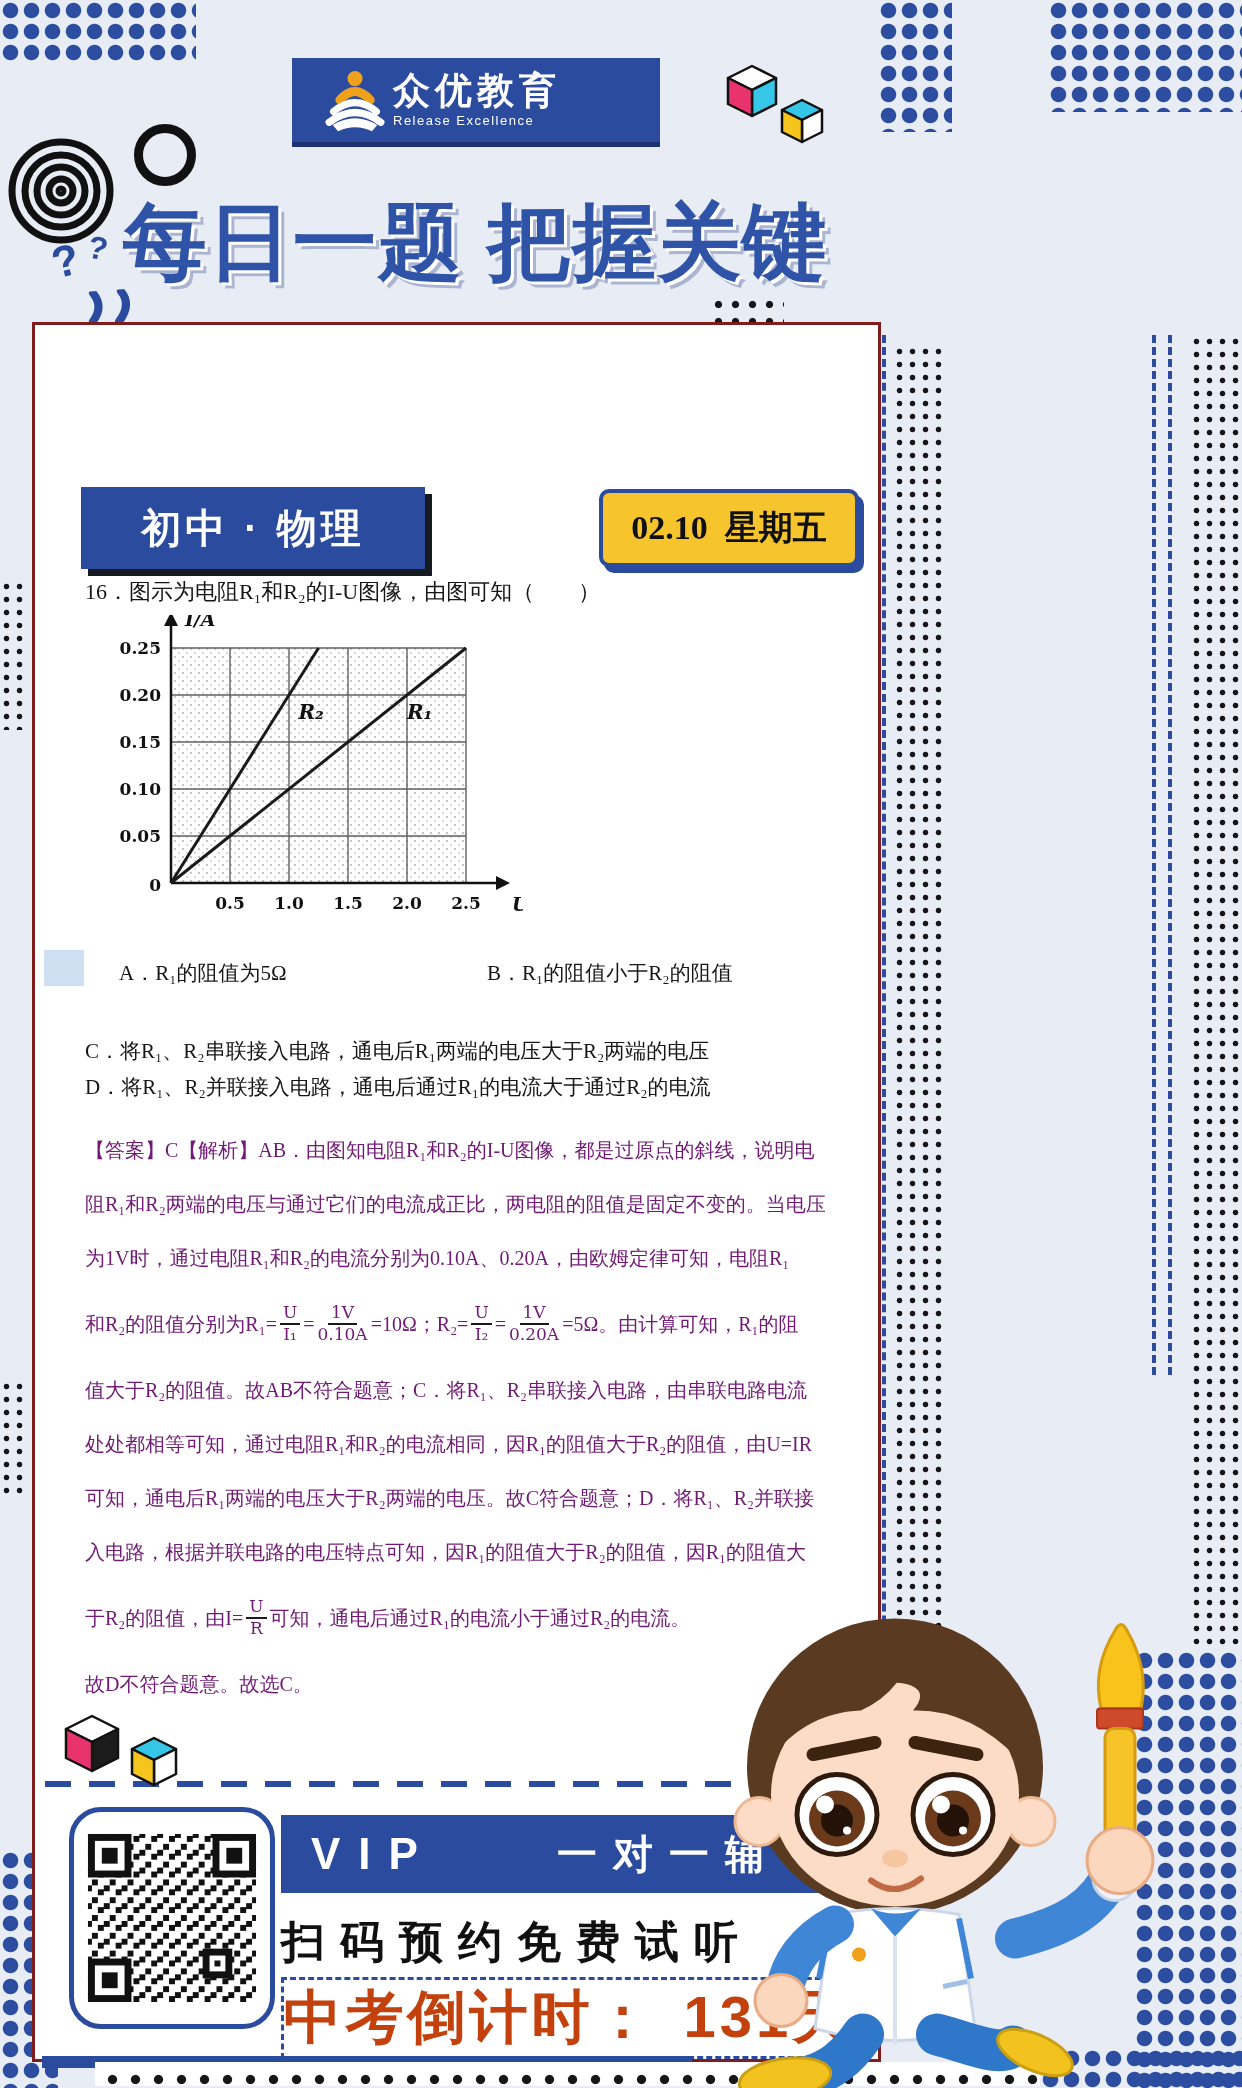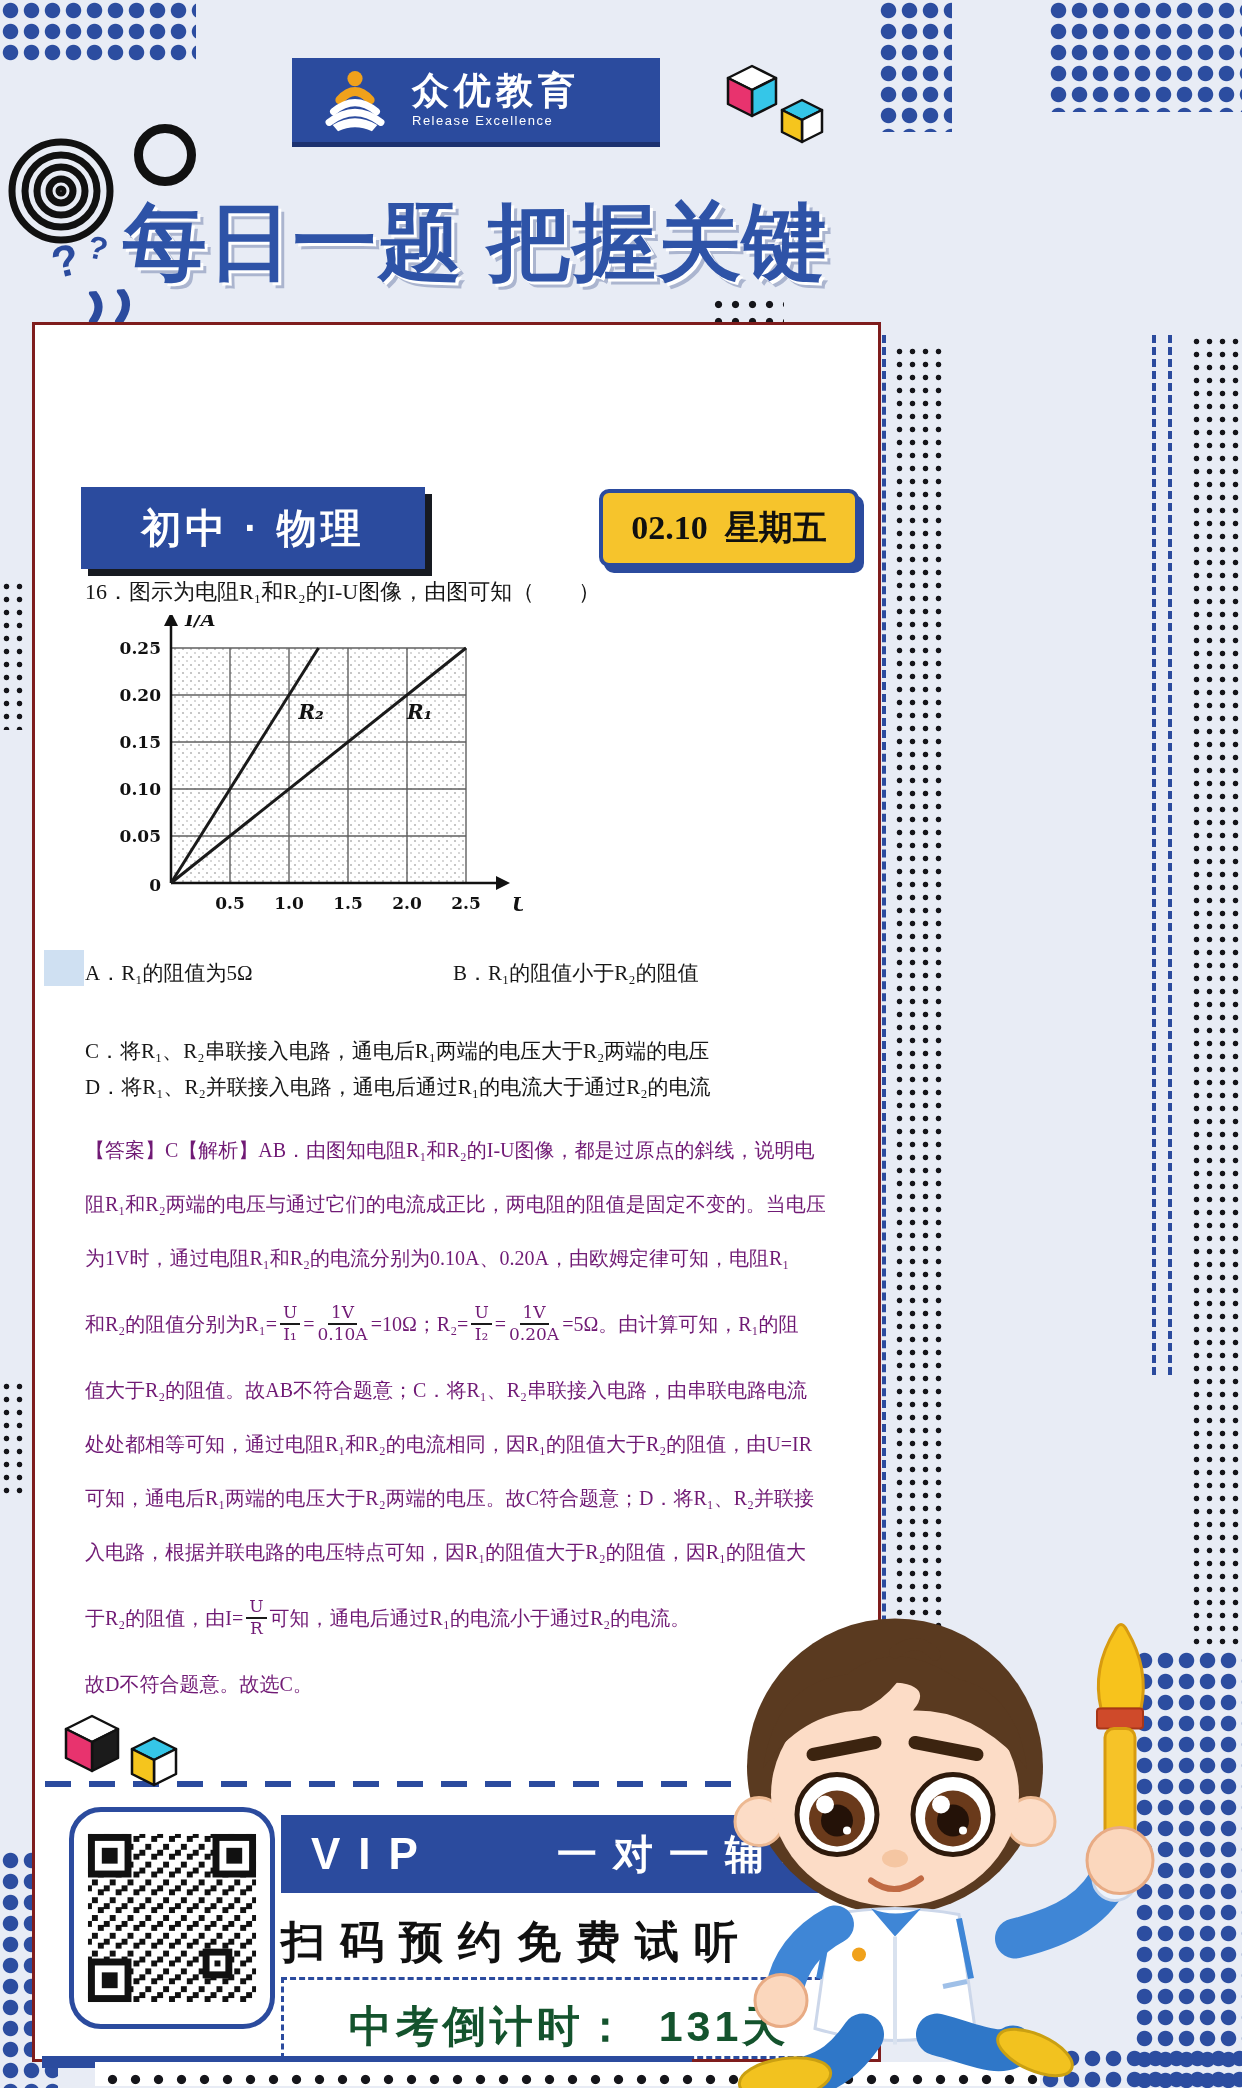--- a/index.html
+++ b/index.html
@@ -11,21 +11,21 @@
   .dots-blue{background-image:radial-gradient(circle,#2c4da0 7.2px,transparent 8.2px);background-size:21px 21px;}
   .dots-black-sm{background-image:radial-gradient(circle,#15151a 2.3px,transparent 3.2px);background-size:13px 13px;}
   .dots-black-md{background-image:radial-gradient(circle,#15151a 3.1px,transparent 4.1px);background-size:17px 17px;}
   .dots-black-row{background:#fff;background-image:radial-gradient(circle,#15151a 4.1px,transparent 5.1px);background-size:23px 23px;background-position:6px 6px;}
   .vdash{width:0;border-left:4px dashed #2b4b9e;}
 
   
   .logo-banner{left:292px;top:58px;width:368px;height:84px;background:#2b4b9e;display:flex;align-items:center;
                box-shadow:0 5px 0 #1d3270;z-index:2;}
   .logo-mark{width:66px;height:64px;margin-left:30px;flex:none;}
-  .logo-texts{margin-left:24px;color:#fff;}
+  .logo-texts{margin-left:5px;color:#fff;}
   .logo-title{font-size:37px;font-weight:900;letter-spacing:5px;line-height:1.05;}
   .logo-sub{font-size:13px;letter-spacing:1.5px;margin-top:2px;}
 
   
   .main-title{left:70px;top:186px;width:810px;text-align:center;color:#2e53a7;font-size:84px;font-weight:900;
               letter-spacing:1px;text-shadow:3px 3px 0 #ffffff,6px 6px 0 rgba(30,54,118,.30);z-index:2;white-space:nowrap;}
 
   
   .target{left:8px;top:138px;width:106px;height:106px;}
   .ring-sm{left:134px;top:124px;width:44px;height:44px;border:9px solid #111;border-radius:50%;}
@@ -59,22 +59,22 @@
 
   
   .divider{left:10px;top:1456px;width:814px;height:6px;
            background:repeating-linear-gradient(90deg,#2b4b9e 0 26px,transparent 26px 44px);}
   .qr-box{left:34px;top:1482px;width:206px;height:222px;border:5px solid #2b4b9e;border-radius:32px;background:#fff;
           padding:12px;box-sizing:border-box;}
   .vip-banner{left:246px;top:1490px;width:570px;height:78px;background:#2b4b9e;color:#fff;display:flex;align-items:center;}
   .vip-left{font-size:44px;font-weight:900;letter-spacing:18px;margin-left:30px;}
   .vip-right{font-size:40px;font-weight:900;letter-spacing:16px;margin-left:auto;margin-right:14px;white-space:nowrap;}
   .scan-line{left:246px;top:1588px;font-size:44px;font-weight:900;color:#101010;letter-spacing:15px;white-space:nowrap;}
-  .countdown{left:246px;top:1652px;width:570px;height:76px;border:3px dashed #2b4b9e;display:flex;align-items:flex-end;
-             justify-content:center;color:#14532d;font-size:43px;font-weight:900;letter-spacing:4px;white-space:pre;}
+  .countdown{left:246px;top:1652px;width:570px;height:76px;border:3px dashed #2b4b9e;display:flex;align-items:center;
+             justify-content:center;color:#c2410c;font-size:58px;font-weight:900;letter-spacing:4px;white-space:pre;}
   .blue-bar{left:42px;top:2056px;width:650px;height:12px;background:#2b4b9e;z-index:3;}
 </style>
 </head>
 <body>
 
 <div class="page">
 
   <div class="abs dots-blue" style="left:0;top:0;width:196px;height:64px;"></div>
   <div class="abs dots-blue" style="left:878px;top:0;width:74px;height:132px;"></div>
   <div class="abs dots-blue" style="left:1048px;top:0;width:194px;height:112px;"></div>
@@ -183,21 +183,21 @@
           <text x="68" y="276" text-anchor="end" class="tick">0</text>
           <text x="92" y="11" class="axis-lab">I/A</text>
           <text x="419" y="296" class="axis-lab">U/V</text>
           <polyline points="78,268 225.5,33" fill="none" stroke="#1a1a1a" stroke-width="3"></polyline>
           <text x="205.44" y="103.5" class="curve-lab">R₂</text>
           <polyline points="78,268 373,33" fill="none" stroke="#1a1a1a" stroke-width="3"></polyline>
           <text x="314" y="103.5" class="curve-lab">R₁</text>
         </svg>
     </div>
 
-    <div class="abs opt-row scan-text" style="top:634px;">
+    <div class="abs opt-row scan-text" style="top:634px;padding-left:34px;">
       <span class="opt-a">A．R₁的阻值为5Ω</span>
       <span>B．R₁的阻值小于R₂的阻值</span>
     </div>
     <div class="abs opt-row scan-text" style="top:712px;">
       <span>C．将R₁、R₂串联接入电路，通电后R₁两端的电压大于R₂两端的电压</span>
     </div>
     <div class="abs opt-row scan-text" style="top:748px;">
       <span>D．将R₁、R₂并联接入电路，通电后通过R₁的电流大于通过R₂的电流</span>
     </div>
 

